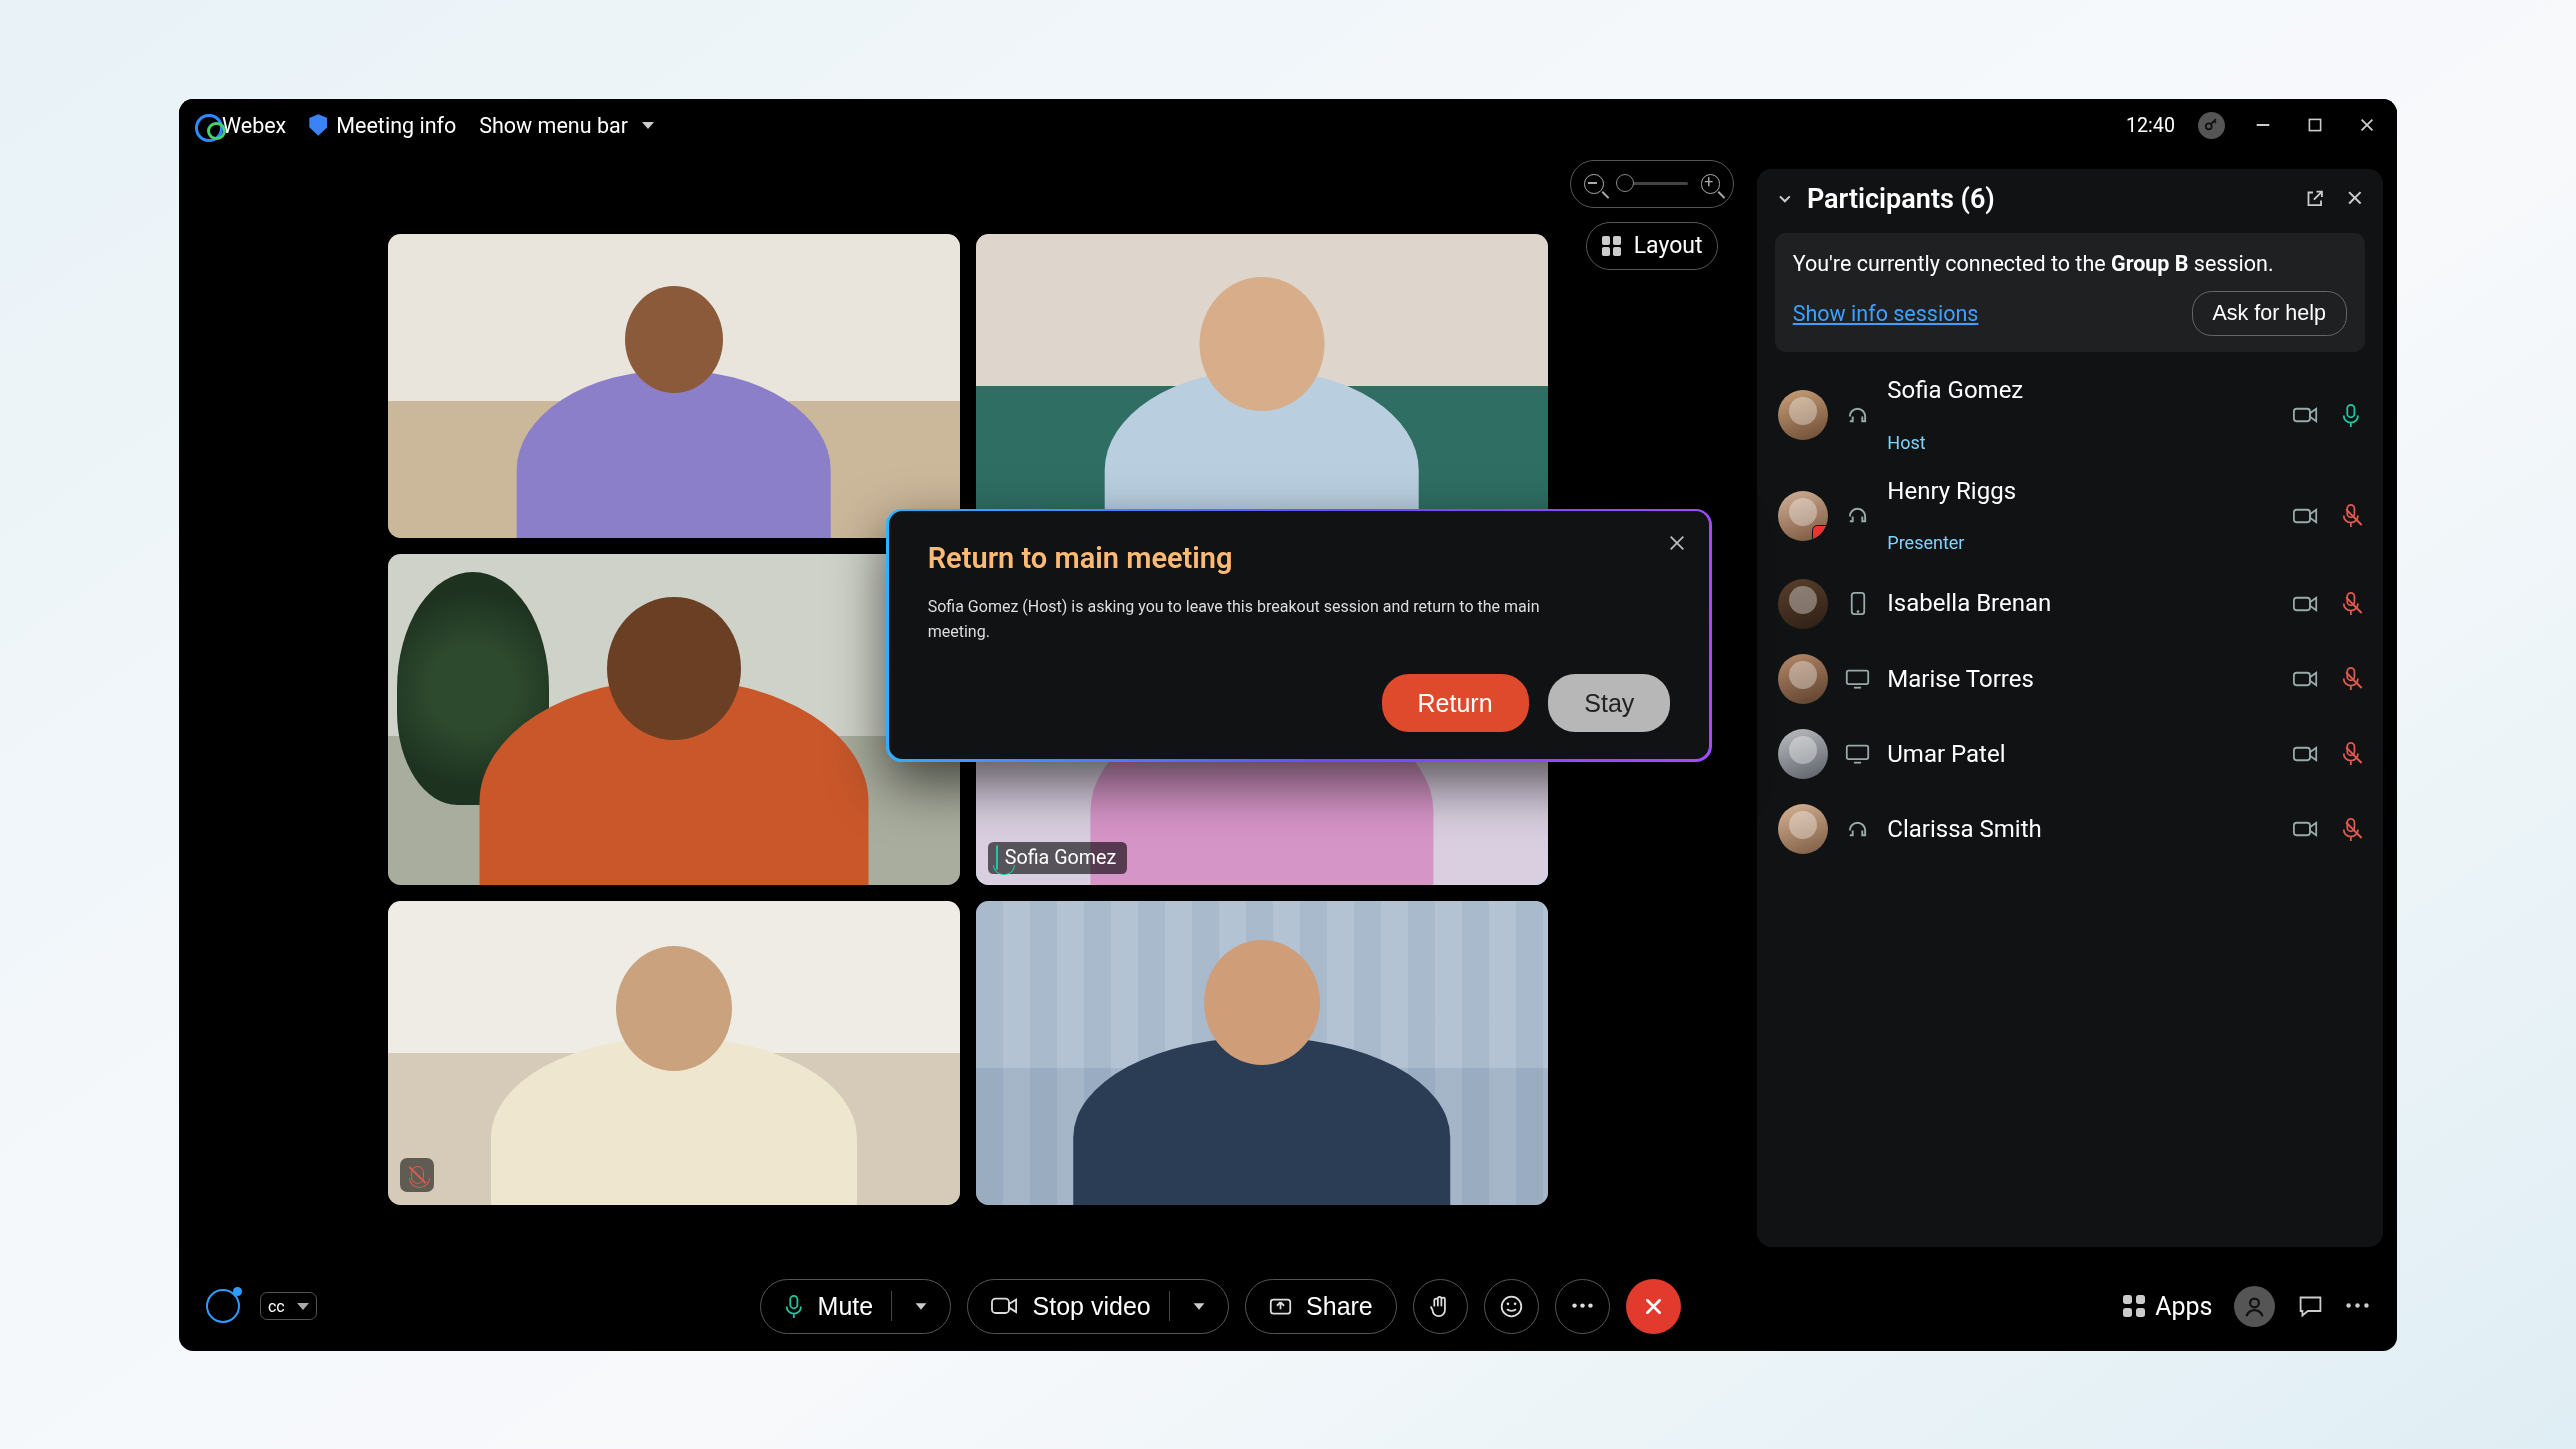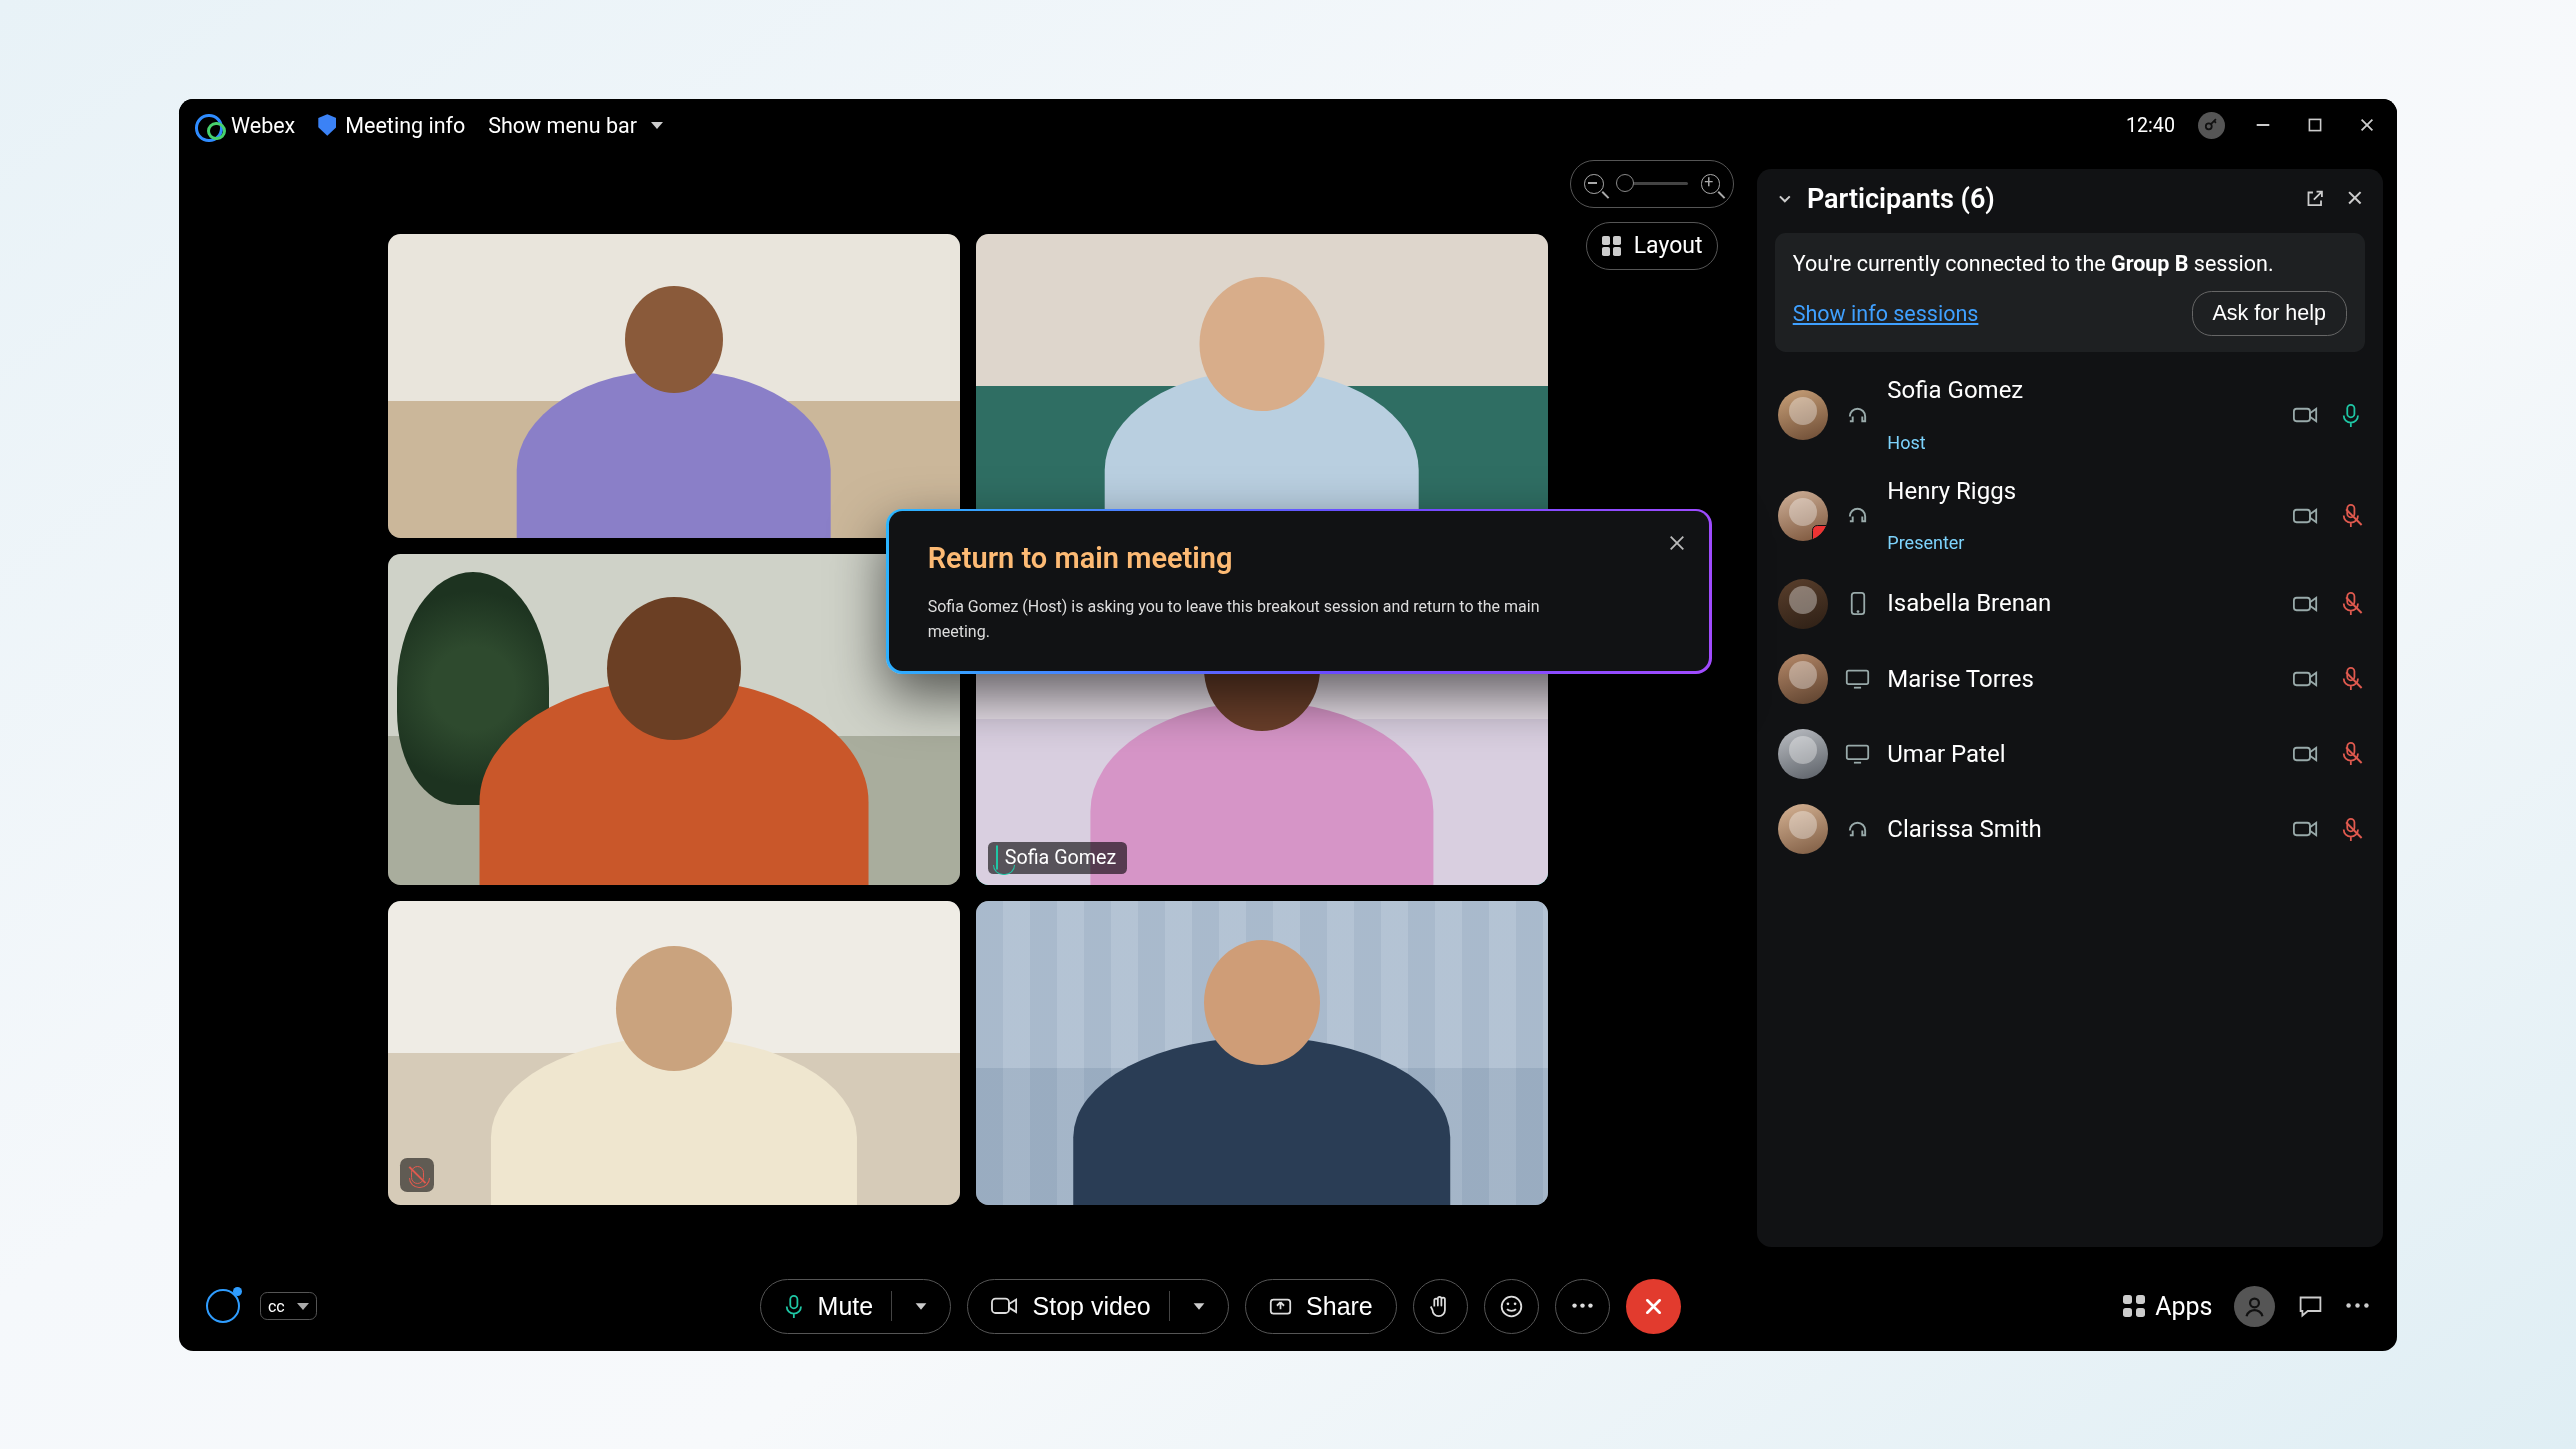--- a/index.html
+++ b/index.html
@@ -27,21 +27,21 @@
     height: 54px;
     display:flex; align-items:center;
     padding: 0 16px;
     font-size: 21.5px;
     gap: 25px;
     background:#000;
     border-bottom: 0.9px solid #000;
     position:relative;
   }
   .titlebar-left { display:flex; align-items:center; gap:23px; }
-  .logo { display:flex; align-items:center; gap:9px; }
+  .logo { display:flex; align-items:center; }
   .logo-icon {
     width:27px; height:27px;
     position:relative;
   }
   .logo-icon::before, .logo-icon::after {
     content:""; position:absolute; border-radius:50%;
   }
   .logo-icon::before {
     width:21.5px; height:21.5px; left:0; top:2.7px;
     border:3.6px solid #2f8cff;
@@ -628,20 +628,24 @@
 
   <div class="modal-wrap">
     <div class="modal">
       <div class="modal-close">
         <svg width="18" height="18" viewBox="0 0 20 20">
             <path d="M3 3l14 14M17 3L3 17" stroke="#bbb" stroke-width="2"></path>
           </svg>
       </div>
       <div class="modal-title">Return to main meeting</div>
       <div class="modal-body">Sofia Gomez (Host) is asking you to leave this breakout session and return to the main meeting.</div>
+      <div class="modal-actions">
+        <button class="btn btn-primary">Return</button>
+        <button class="btn btn-secondary">Stay</button>
+      </div>
     </div>
   </div>
 
   <div class="toolbar">
     <div class="tb-left">
       <span class="orb"></span>
       <span class="cc-chip">
         <span>cc</span>
         <span class="chev-down" style="border-top-color:#aaa"></span>
       </span>

